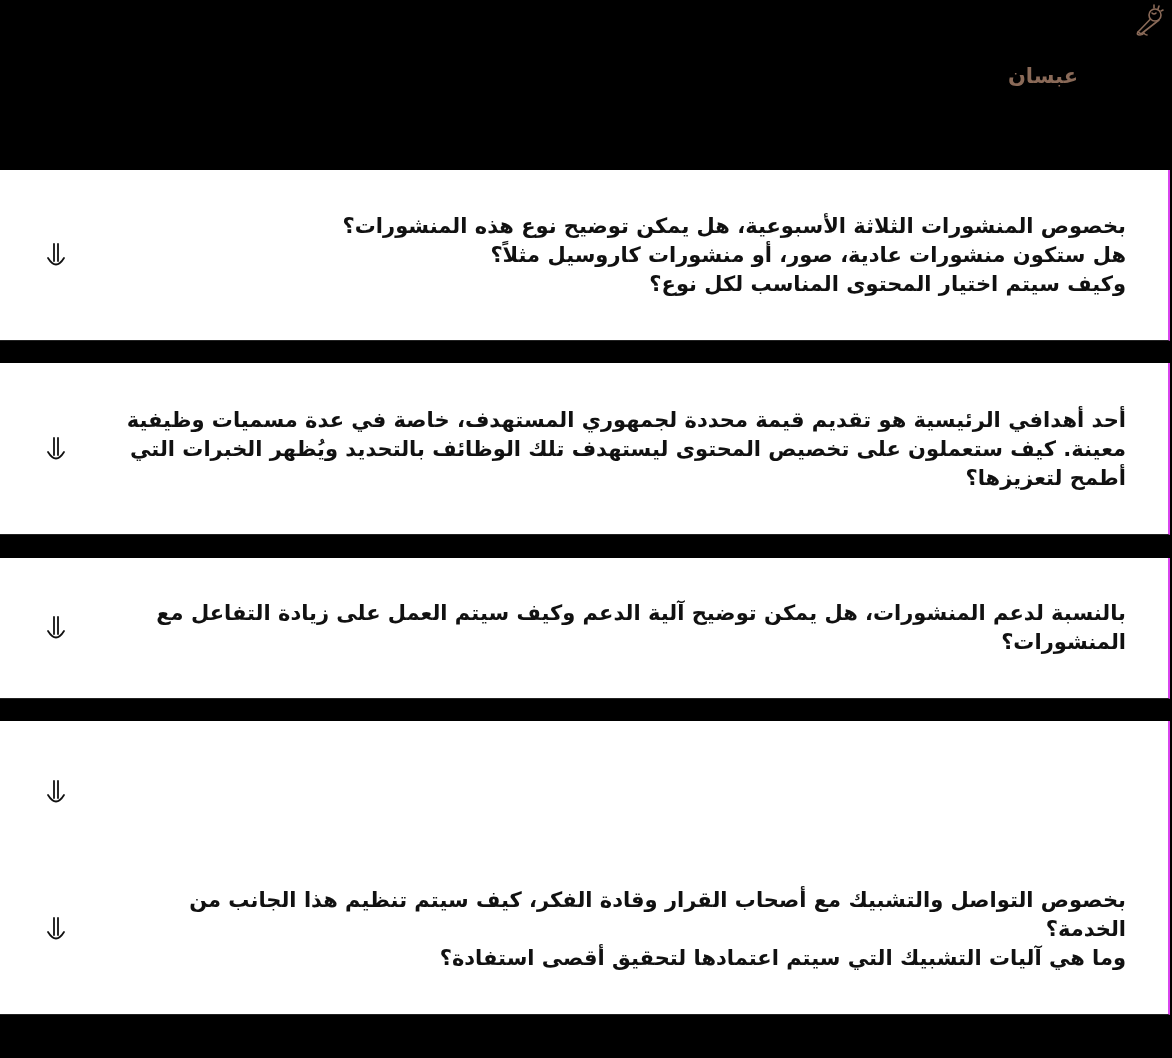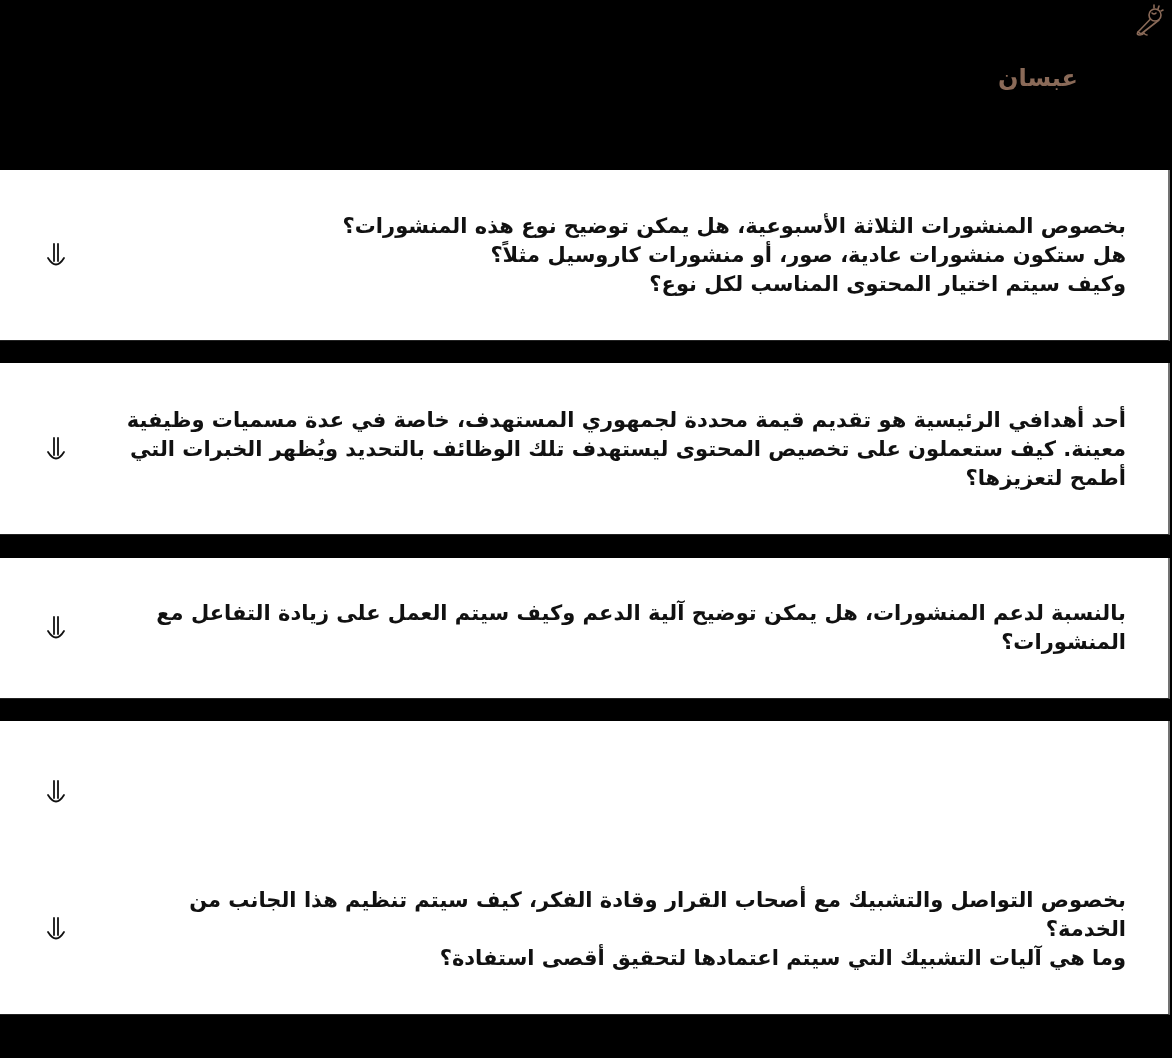--- a/index.html
+++ b/index.html
@@ -26,37 +26,37 @@
       left: 1130px;
       top: 2px;
       width: 38px;
       height: 38px;
     }
     .brand {
       position: absolute;
       right: 94px;
       top: 64px;
       color: #8a6a58;
-      font-size: 24px;
+      font-size: 21px;
       font-weight: bold;
       direction: rtl;
       letter-spacing: 0;
     }
     .faq-list {
       position: absolute;
       left: 0;
       top: 170px;
       width: 1172px;
     }
     .faq-card {
       position: absolute;
       left: 0;
       width: 1170px;
       background: #ffffff;
-      border-right: 2px solid #737373;
+      border-right: 2px solid #d946ef;
       border-bottom: 1px solid #222;
       box-sizing: border-box;
       cursor: pointer;
     }
     .faq-text {
       position: absolute;
       right: 42px;
       top: 50%;
       transform: translateY(-50%);
       width: 1000px;

